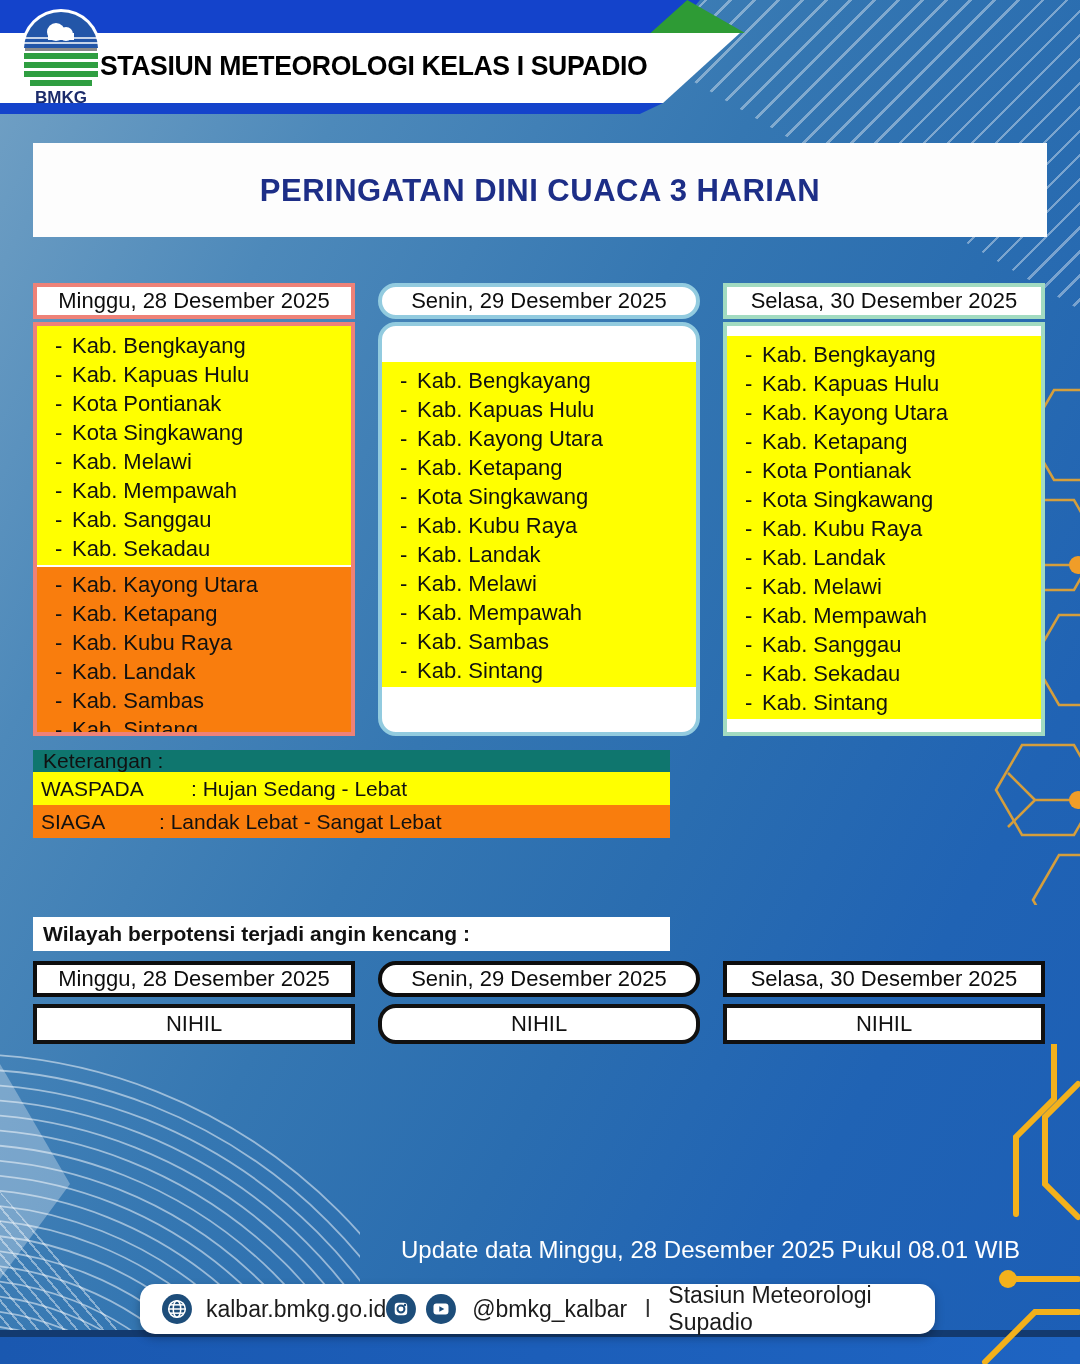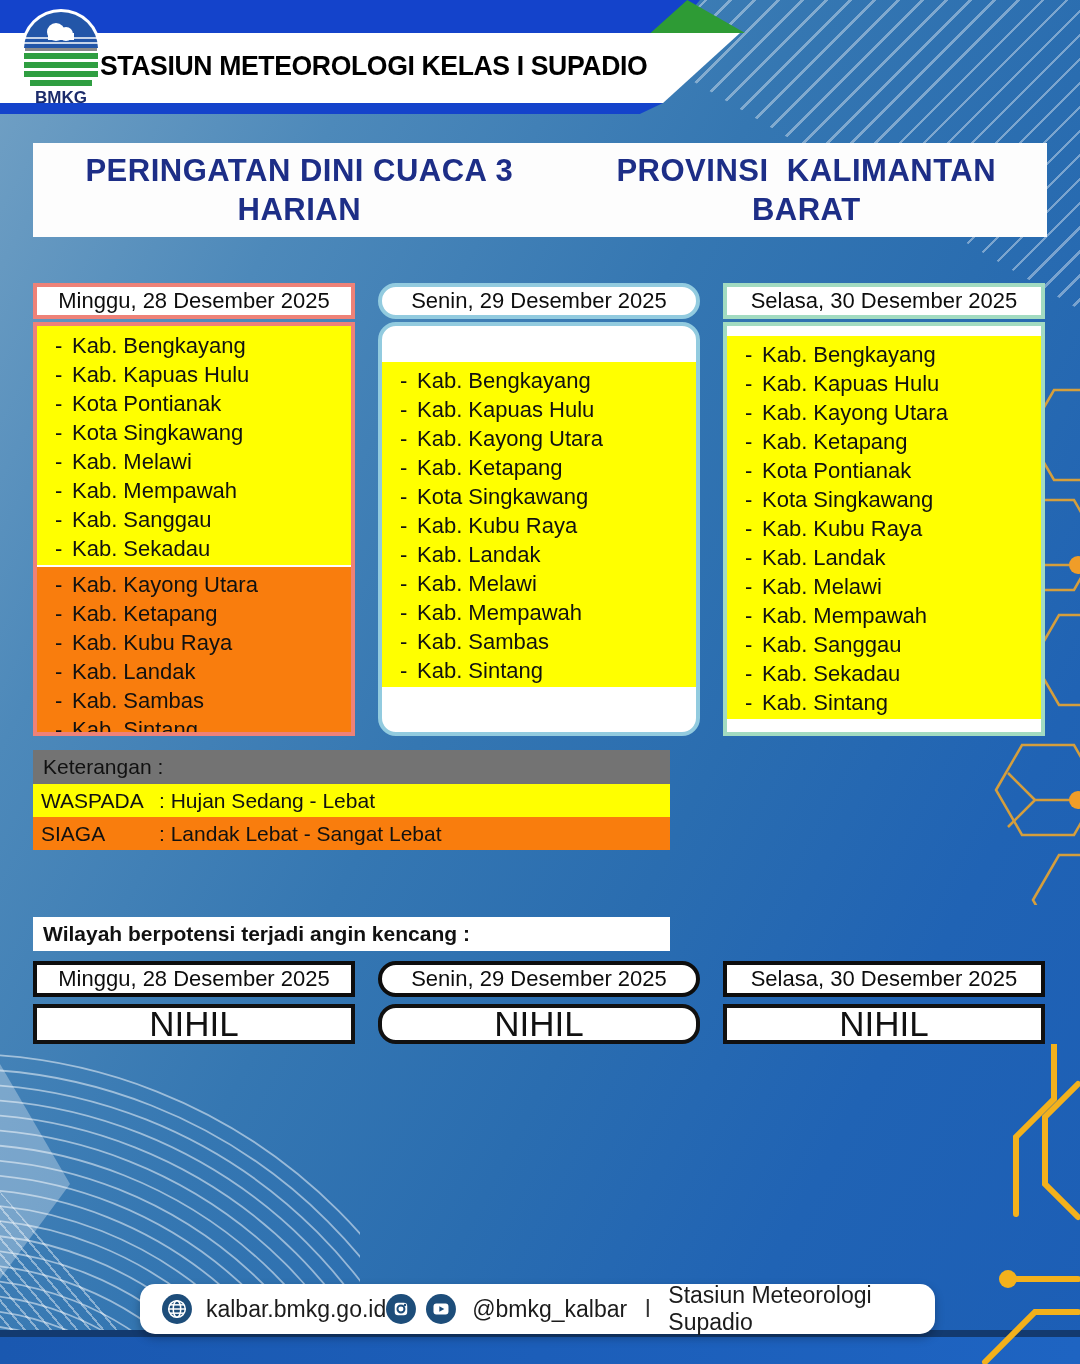--- a/index.html
+++ b/index.html
@@ -55,34 +55,34 @@
   .block { width:100%; }
   .waspada-block { background:#ffff00; padding-top:5px; padding-bottom:2px; }
   .c1 .waspada-block { margin-top:36px; padding-top:4px; }
   .c2 .waspada-block { margin-top:10px; padding-top:4px; }
   .siaga-block { background:#f97d0d; flex:1; padding-top:3px; border-top:2px solid #fff; }
   .list-item { display:flex; align-items:center; height:29px; padding-left:18px;
     font-size:22px; color:#111; }
   .list-item .dash { width:17px; flex:none; }
   
   .legend { position:absolute; left:33px; top:750px; width:637px; background:#fff; }
-  .legend-title { height:34px; display:flex; align-items:center; padding-left:10px;
-    font-size:21px; color:#111; background:#737373; }
+  .legend-title { height:22px; display:flex; align-items:center; padding-left:10px;
+    font-size:21px; color:#111; background:#0f766e; }
   .legend-row { height:33px; display:flex; align-items:center; padding-left:8px; font-size:21px; color:#111; }
   .legend-row .lab { width:118px; flex:none; }
-  .lg-waspada { background:#ffff00; }
+  .lg-waspada { background:#ffff00;gap:32px; }
   .lg-siaga { background:#f97d0d; }
   .lg-awas { background:#ee1111; }
   
   .wind-title-box { position:absolute; left:33px; top:917px; width:627px; height:34px; background:#fff;
     display:flex; align-items:center; padding-left:10px; font-size:21px; color:#111;font-weight:bold; }
   .wind-date { position:absolute; top:961px; width:314px; height:28px; background:#fff; border:4px solid;
     display:flex; align-items:center; justify-content:center; font-size:22px; color:#0d0d0d; }
   .wind-nihil { position:absolute; top:1004px; width:314px; height:32px; background:#fff; border:4px solid;
-    display:flex; align-items:center; justify-content:center; font-size:35px; color:#111; }
+    display:flex; align-items:center; justify-content:center; font-size:22px; color:#111; }
   
   .update-text { position:absolute; top:1236px; right:60px; font-size:24px; color:#ffffff; white-space:nowrap; }
   .footer-pill { position:absolute; left:140px; top:1284px; width:795px; height:50px; background:#fff;
     border-radius:15px; box-shadow:0 4px 10px rgba(0,0,0,.28);
     display:flex; align-items:center; padding:0 22px; box-sizing:border-box;
     font-size:23px; color:#1b1b1b;justify-content:space-between; }
   .footer-pill .site { margin-left:14px; }
   .footer-pill .ig { margin-left:auto; }
   .footer-pill .yt { margin-left:10px; }
   .footer-pill .handle { margin-left:16px; }
@@ -174,21 +174,20 @@
       <rect x="4" y="54" width="74" height="6" fill="#2f9e41"></rect>
       <rect x="4" y="63" width="74" height="6" fill="#2f9e41"></rect>
       <rect x="10" y="72" width="62" height="6" fill="#2f9e41"></rect>
     </g>
     <text x="41" y="95" text-anchor="middle" font-family="Liberation Sans, sans-serif" font-size="17" font-weight="bold" fill="#1b2b6b">BMKG</text>
   </svg>
   <div class="station-title">STASIUN METEOROLOGI KELAS I SUPADIO</div>
 
   <div class="main-title-box">
     <span class="tline">PERINGATAN DINI CUACA 3 HARIAN</span>
-    <span class="tline">PROVINSI  KALIMANTAN  BARAT</span>
   </div>
 
   <div class="col c0">
     <div class="date-box b0">Minggu, 28 Desember 2025</div>
     <div class="content-box b0">
         <div class="block waspada-block">
           <div class="list-item">
             <span class="dash">-</span>
             <span class="region">Kab. Bengkayang</span>
           </div>
@@ -381,20 +380,21 @@
     </div>
   <div class="col c1">
       <div class="wind-date b1">Senin, 29 Desember 2025</div>
     <div class="wind-nihil b1">NIHIL</div>
     </div>
   <div class="col c2">
       <div class="wind-date b2">Selasa, 30 Desember 2025</div>
     <div class="wind-nihil b2">NIHIL</div>
     </div>
 
+  <div class="update-text">Update data Minggu, 28 Desember 2025 Pukul 08.01 WIB</div>
   <div class="footer-pill">
     <svg width="36" height="36" viewBox="0 0 36 36">
       <circle cx="18" cy="18" r="18" fill="#1d4d7a"></circle>
       <g fill="none" stroke="#ffffff" stroke-width="1.8">
         <circle cx="18" cy="18" r="10"></circle>
         <ellipse cx="18" cy="18" rx="4.5" ry="10"></ellipse>
         <line x1="8" y1="18" x2="28" y2="18"></line>
         <line x1="9.5" y1="13" x2="26.5" y2="13"></line>
         <line x1="9.5" y1="23" x2="26.5" y2="23"></line>
       </g>

